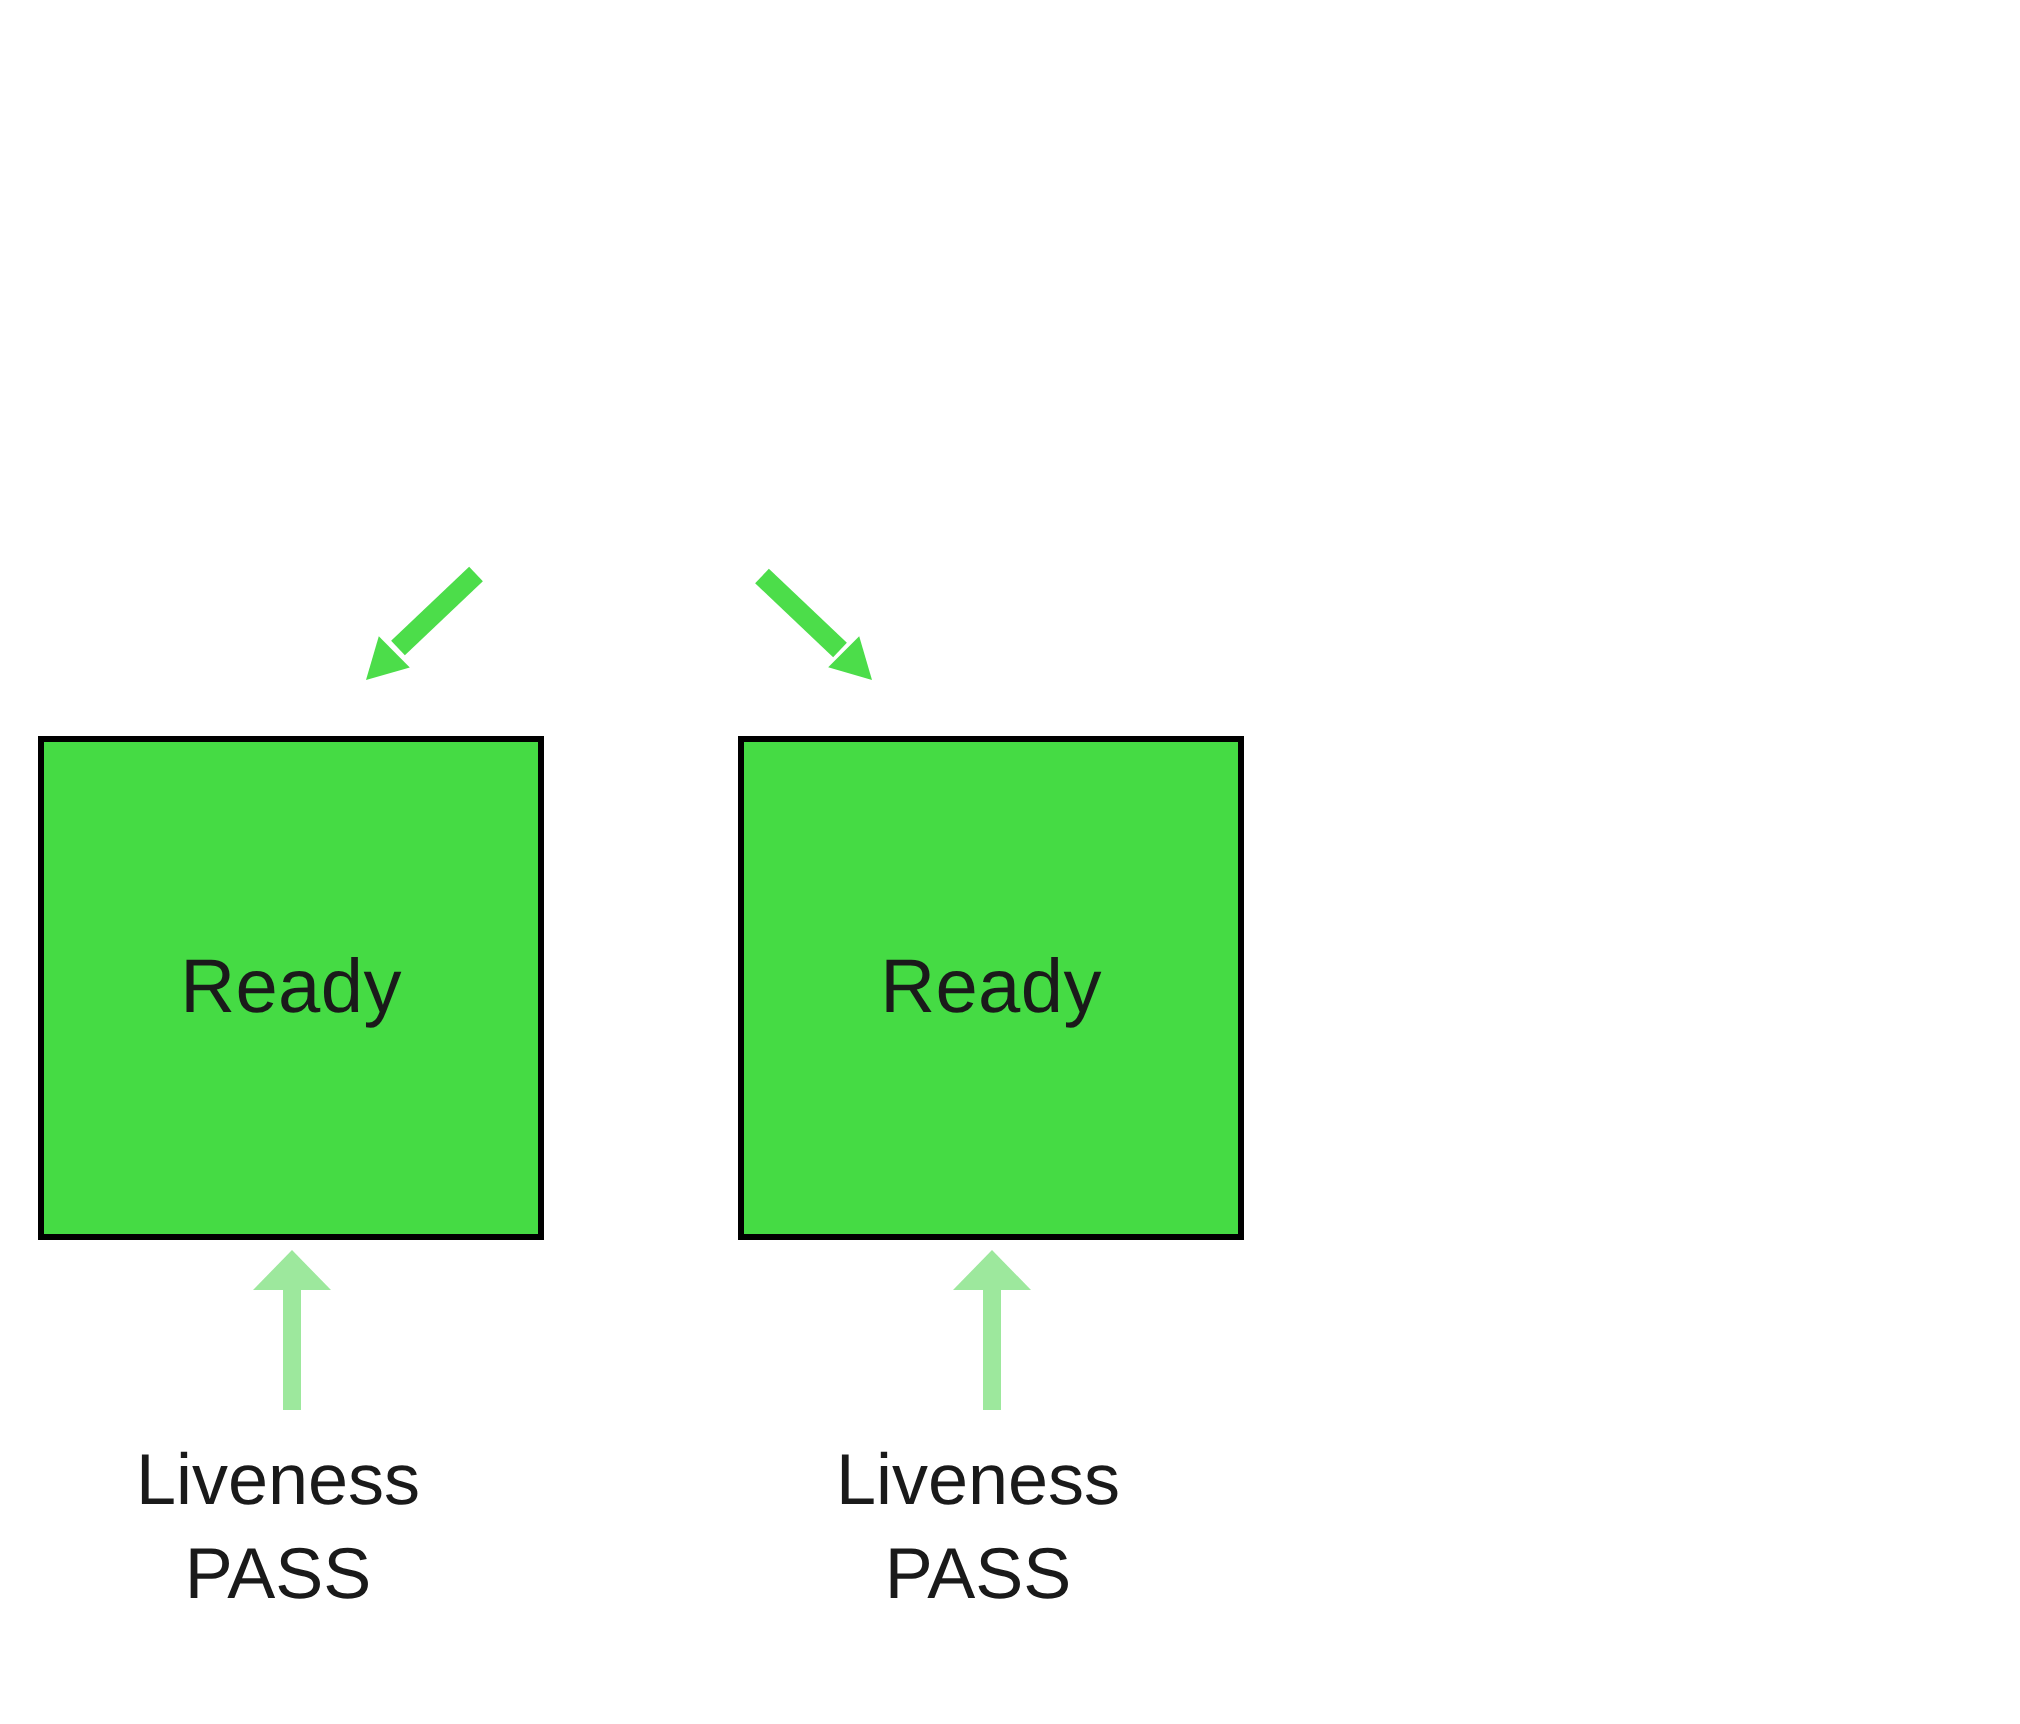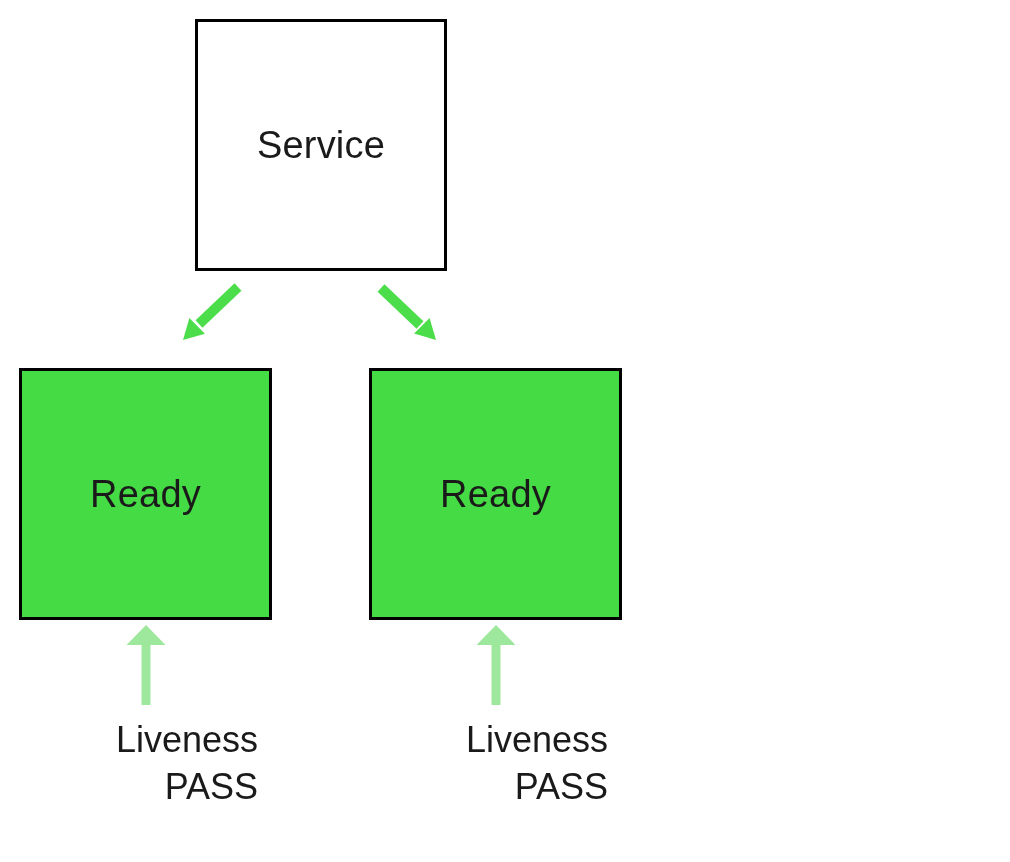--- a/index.html
+++ b/index.html
@@ -47,21 +47,21 @@
   .node-ready-right {
     left: 369px;
     top: 368px;
     width: 253px;
     height: 252px;
   }
   .probe-label {
     position: absolute;
     top: 716px;
     width: 238px;
-    text-align: right;
+    text-align: center;
     font-size: 36px;
     line-height: 47px;
   }
   .probe-label-left { left: 20px; }
   .probe-label-right { left: 370px; }
 </style>
 </head>
 <body>
 
 <div class="canvas">
@@ -82,23 +82,20 @@
       <polygon points="146,625 126.5,645 165.5,645" style="fill: rgb(157, 232, 157);"></polygon>
       <rect x="141.5" y="643" width="9" height="62" style="fill: rgb(157, 232, 157);"></rect>
     </g>
 
     <g>
       <polygon points="496,625 476.5,645 515.5,645" style="fill: rgb(157, 232, 157);"></polygon>
       <rect x="491.5" y="643" width="9" height="62" style="fill: rgb(157, 232, 157);"></rect>
     </g>
   </svg>
 
-  <div class="node node-service" style="border-color: rgb(0, 0, 0); color: rgb(26, 26, 26);">
-    <span>Service</span>
-  </div>
 
   <div class="node node-ready-left" style="background-color: rgb(69, 219, 68); border-color: rgb(0, 0, 0); color: rgb(26, 26, 26);">
     <span>Ready</span>
   </div>
 
   <div class="node node-ready-right" style="background-color: rgb(69, 219, 68); border-color: rgb(0, 0, 0); color: rgb(26, 26, 26);">
     <span>Ready</span>
   </div>
 
   <div class="probe-label probe-label-left" style="color: rgb(26, 26, 26);">

